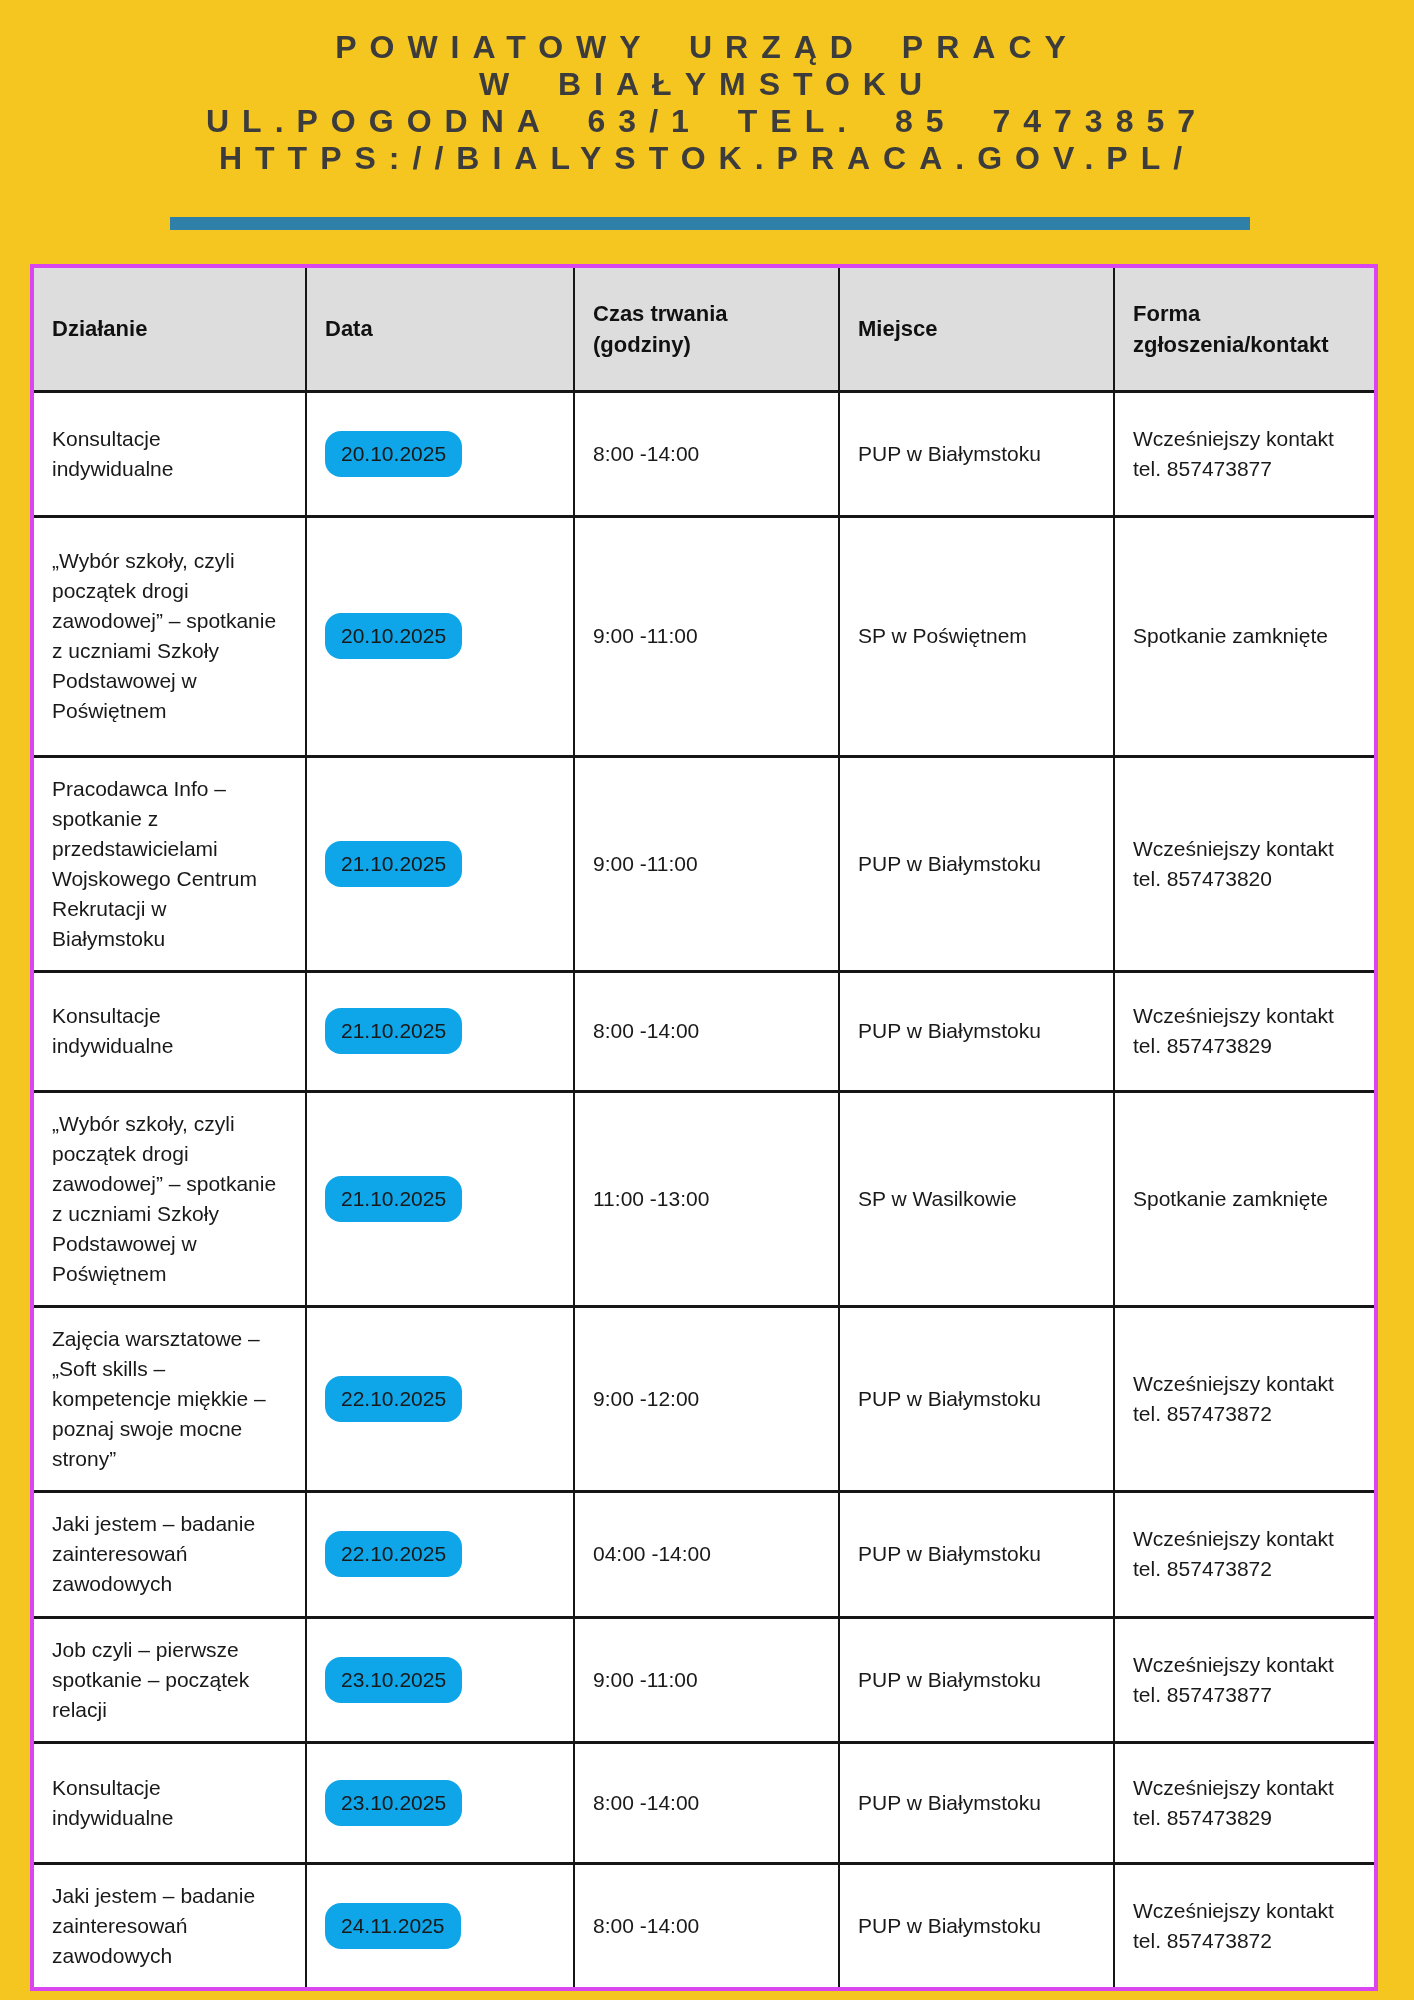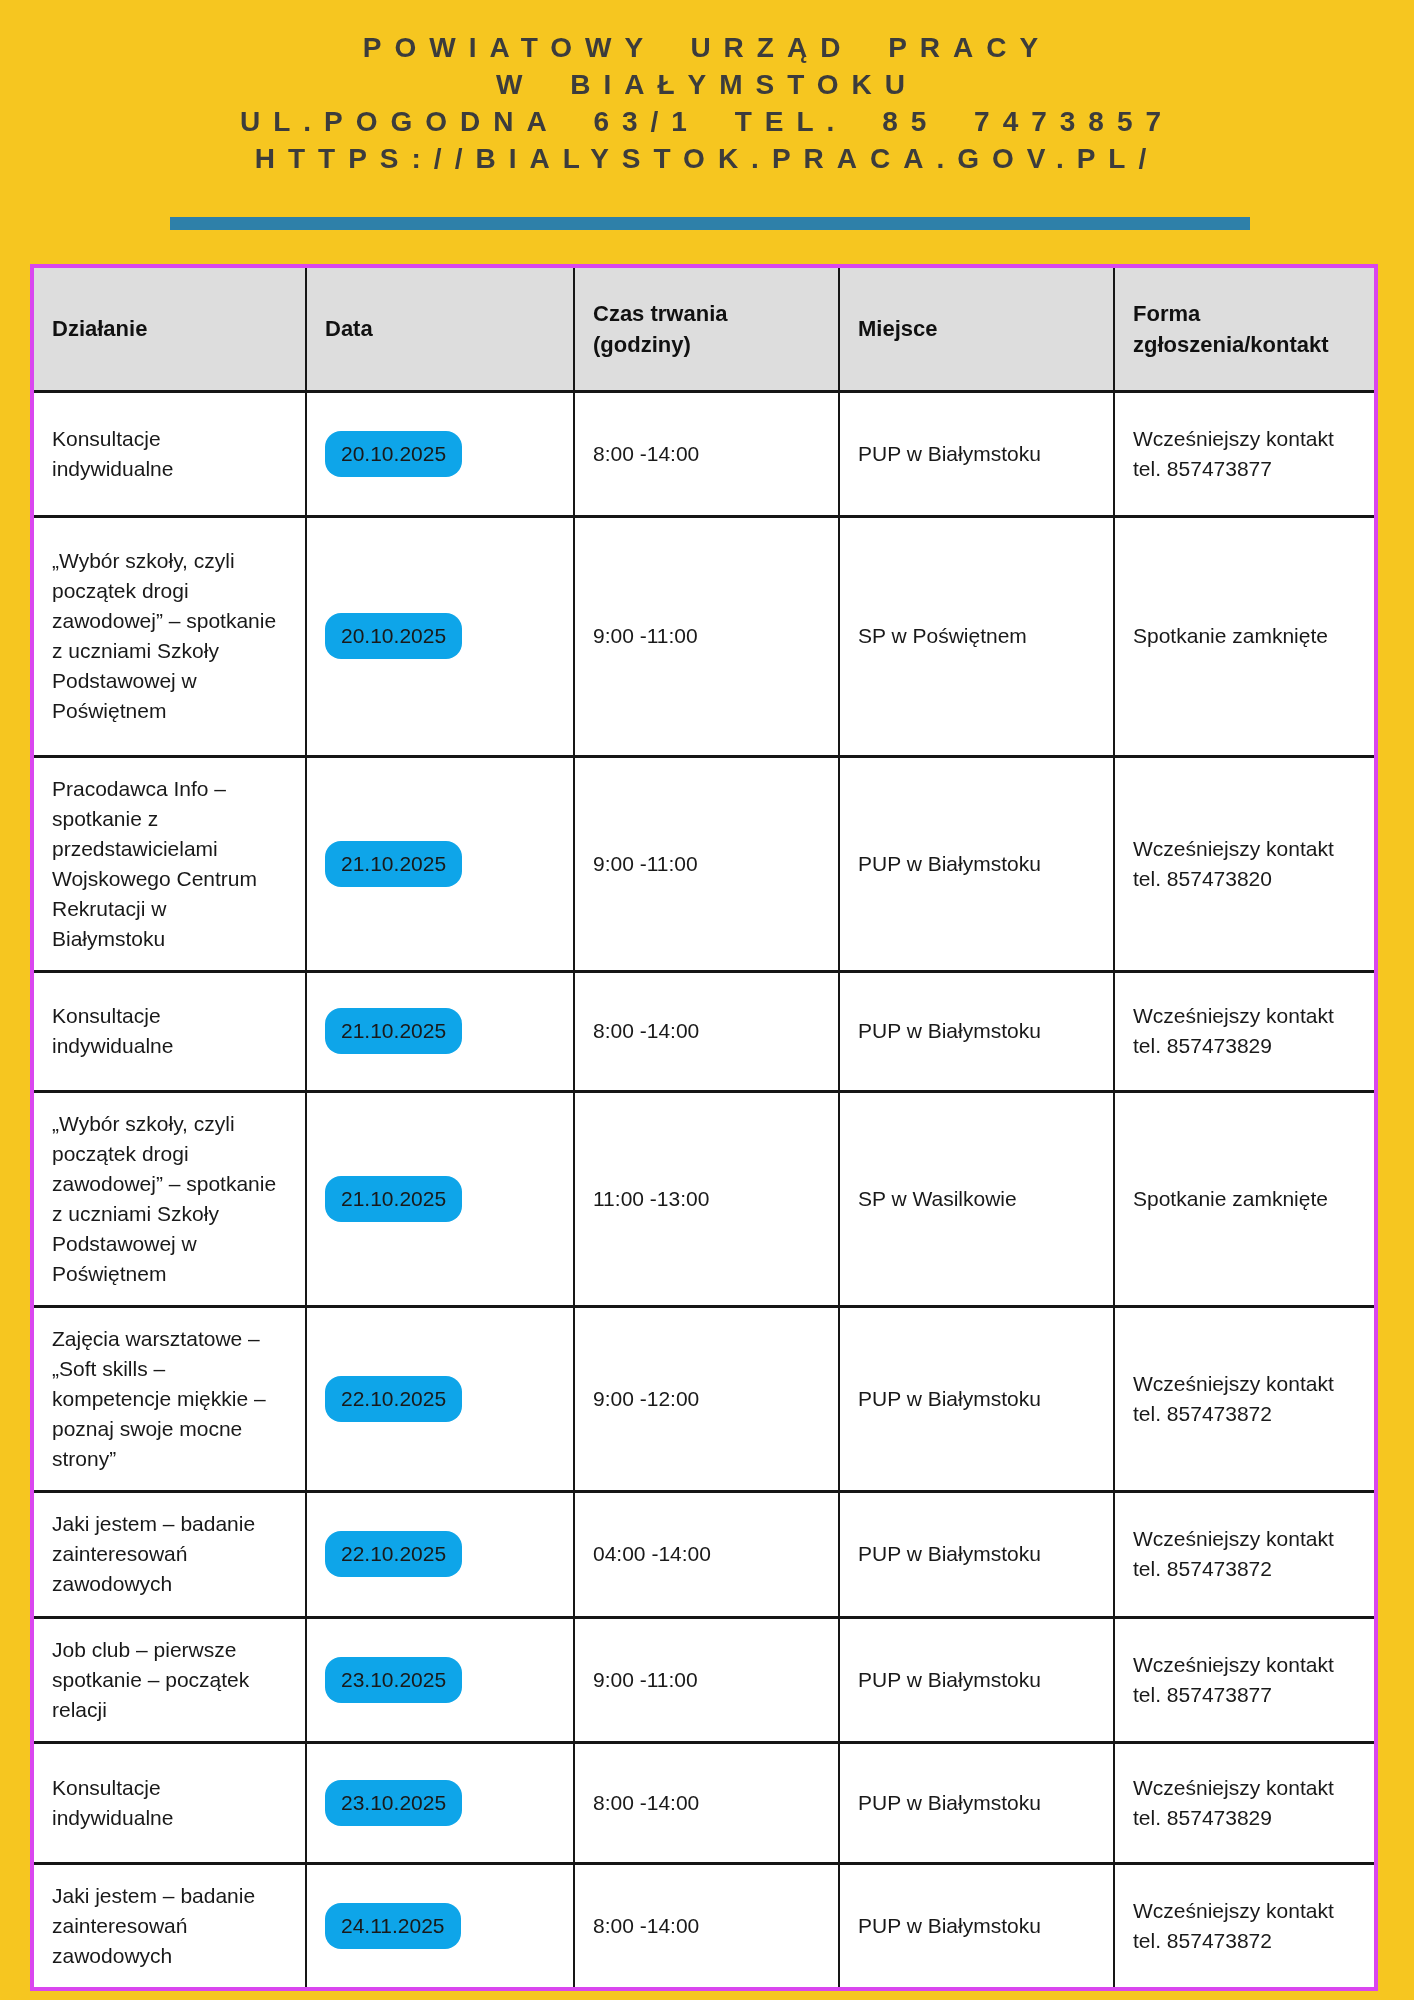--- a/index.html
+++ b/index.html
@@ -12,21 +12,21 @@
     font-family: "Liberation Sans", "DejaVu Sans", sans-serif;
     color: #191919;
     overflow: hidden;
   }
   .letterhead {
     padding-top: 29px;
     text-align: center;
   }
   .letterhead-line {
     display: block;
-    font-size: 28px;
+    font-size: 32px;
     line-height: 37px;
     font-weight: bold;
     letter-spacing: 13px;
     word-spacing: 14px;
     color: #3c3c3c;
     white-space: nowrap;
   }
   .accent-bar {
     width: 1080px;
     height: 13px;
@@ -157,21 +157,21 @@
           <td>Wcześniejszy kontakt tel. 857473872</td>
         </tr>
         <tr class="row-h-126">
           <td>Jaki jestem – badanie zainteresowań zawodowych</td>
           <td><span class="date-badge">22.10.2025</span></td>
           <td>04:00 -14:00</td>
           <td>PUP w Białymstoku</td>
           <td>Wcześniejszy kontakt tel. 857473872</td>
         </tr>
         <tr class="row-h-124">
-          <td>Job club – pierwsze spotkanie – początek relacji</td>
+          <td>Job czyli – pierwsze spotkanie – początek relacji</td>
           <td><span class="date-badge">23.10.2025</span></td>
           <td>9:00 -11:00</td>
           <td>PUP w Białymstoku</td>
           <td>Wcześniejszy kontakt tel. 857473877</td>
         </tr>
         <tr class="row-h-121">
           <td>Konsultacje indywidualne</td>
           <td><span class="date-badge">23.10.2025</span></td>
           <td>8:00 -14:00</td>
           <td>PUP w Białymstoku</td>

